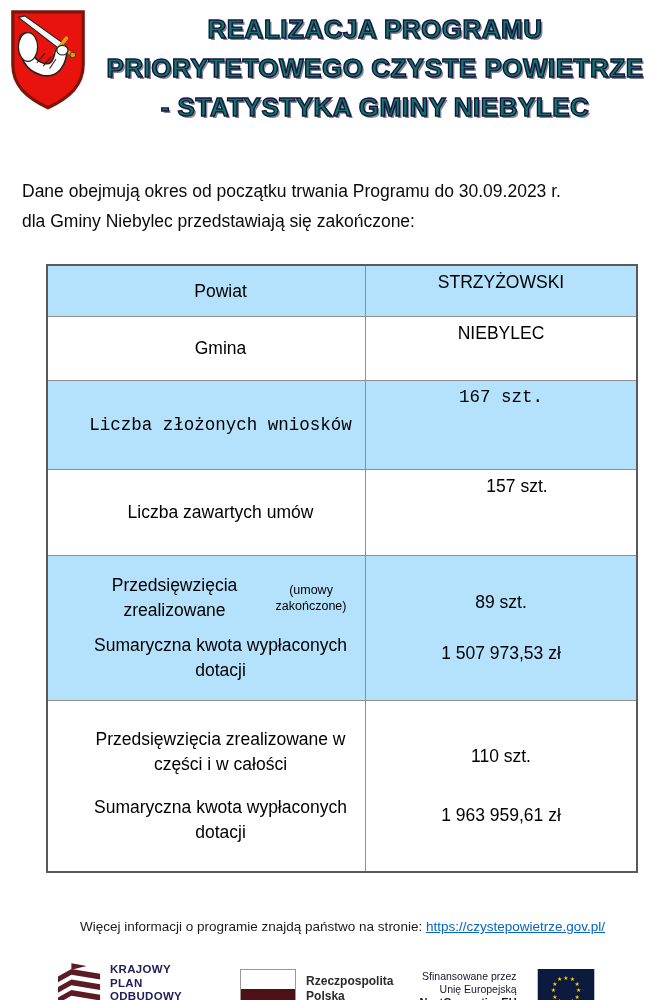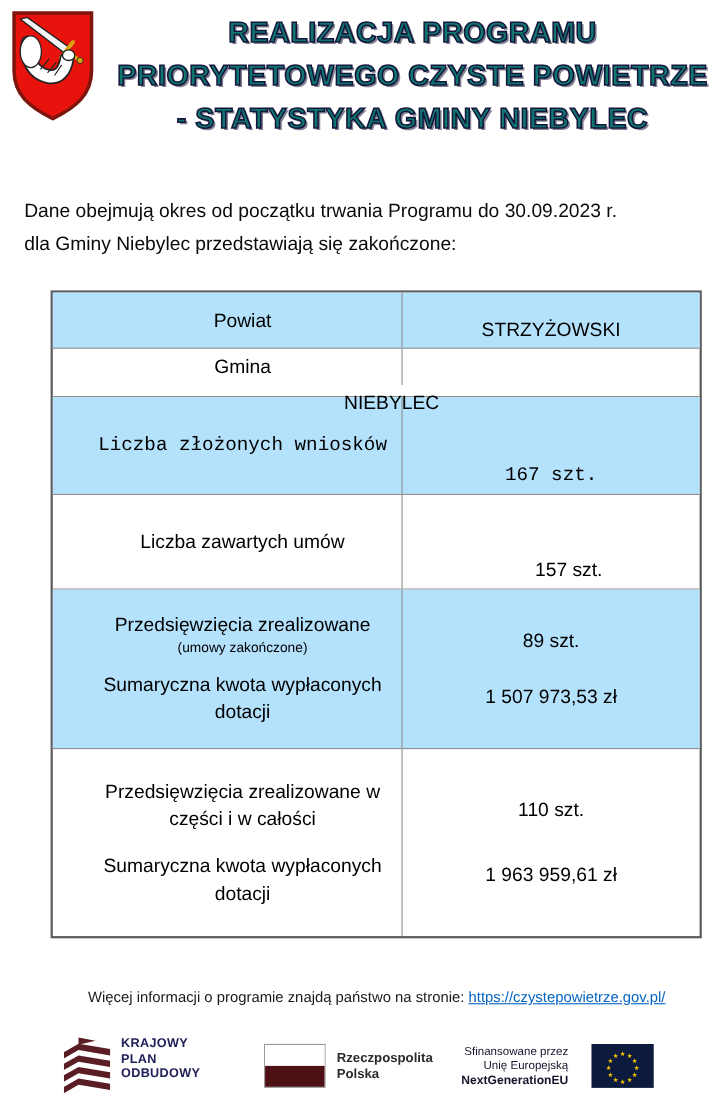--- a/index.html
+++ b/index.html
@@ -40,29 +40,29 @@
   .t-row { display: flex; border-bottom: 1px solid #8f8f8f; padding-left: 28px; }
   .t-row:last-child { border-bottom: none; }
   .t-row.shaded { background: #b4e1fb; }
   .cell-l {
     width: 290px; border-right: 1px solid #8f8f8f;
     display: flex; flex-direction: column; justify-content: center; align-items: center;
     text-align: center; padding: 4px 8px;
   }
   .cell-r {
     flex: 1;
-    display: flex; flex-direction: column; justify-content: flex-end; align-items: center;
+    display: flex; flex-direction: column; justify-content: flex-start; align-items: center;
     text-align: center; padding: 4px 8px;
   }
   .t-label, .t-value { font-size: 17.5px; line-height: 25px; color: #000; }
   .t-sublabel { font-size: 12.5px; line-height: 16px; color: #000; }
-  .h1 { height: 51px; } .h2 { height: 44px; flex-direction: column; } .h3 { height: 89px; font-family: Liberation Mono, monospace; }
+  .h1 { height: 51px; } .h2 { height: 64px; } .h3 { height: 89px; font-family: Liberation Mono, monospace; }
   .h4 { height: 86px; gap: 32px; } .h5 { height: 145px; } .h6 { height: 170px; }
   .compound .cell-l, .compound .cell-r { justify-content: space-evenly; padding: 8px; }
-  .lbl-group { display: flex; flex-direction: column; align-items: center; }
+  .lbl-group { display: flex; flex-direction: row; align-items: center; }
 
   
   .more-info {
     margin-top: 46px; height: 20px;
     text-align: center; font-size: 13.5px; color: #1a1a1a;
     padding-left: 35px;
   }
   .more-info a { color: #0563c1; text-decoration: underline; }
 
   

